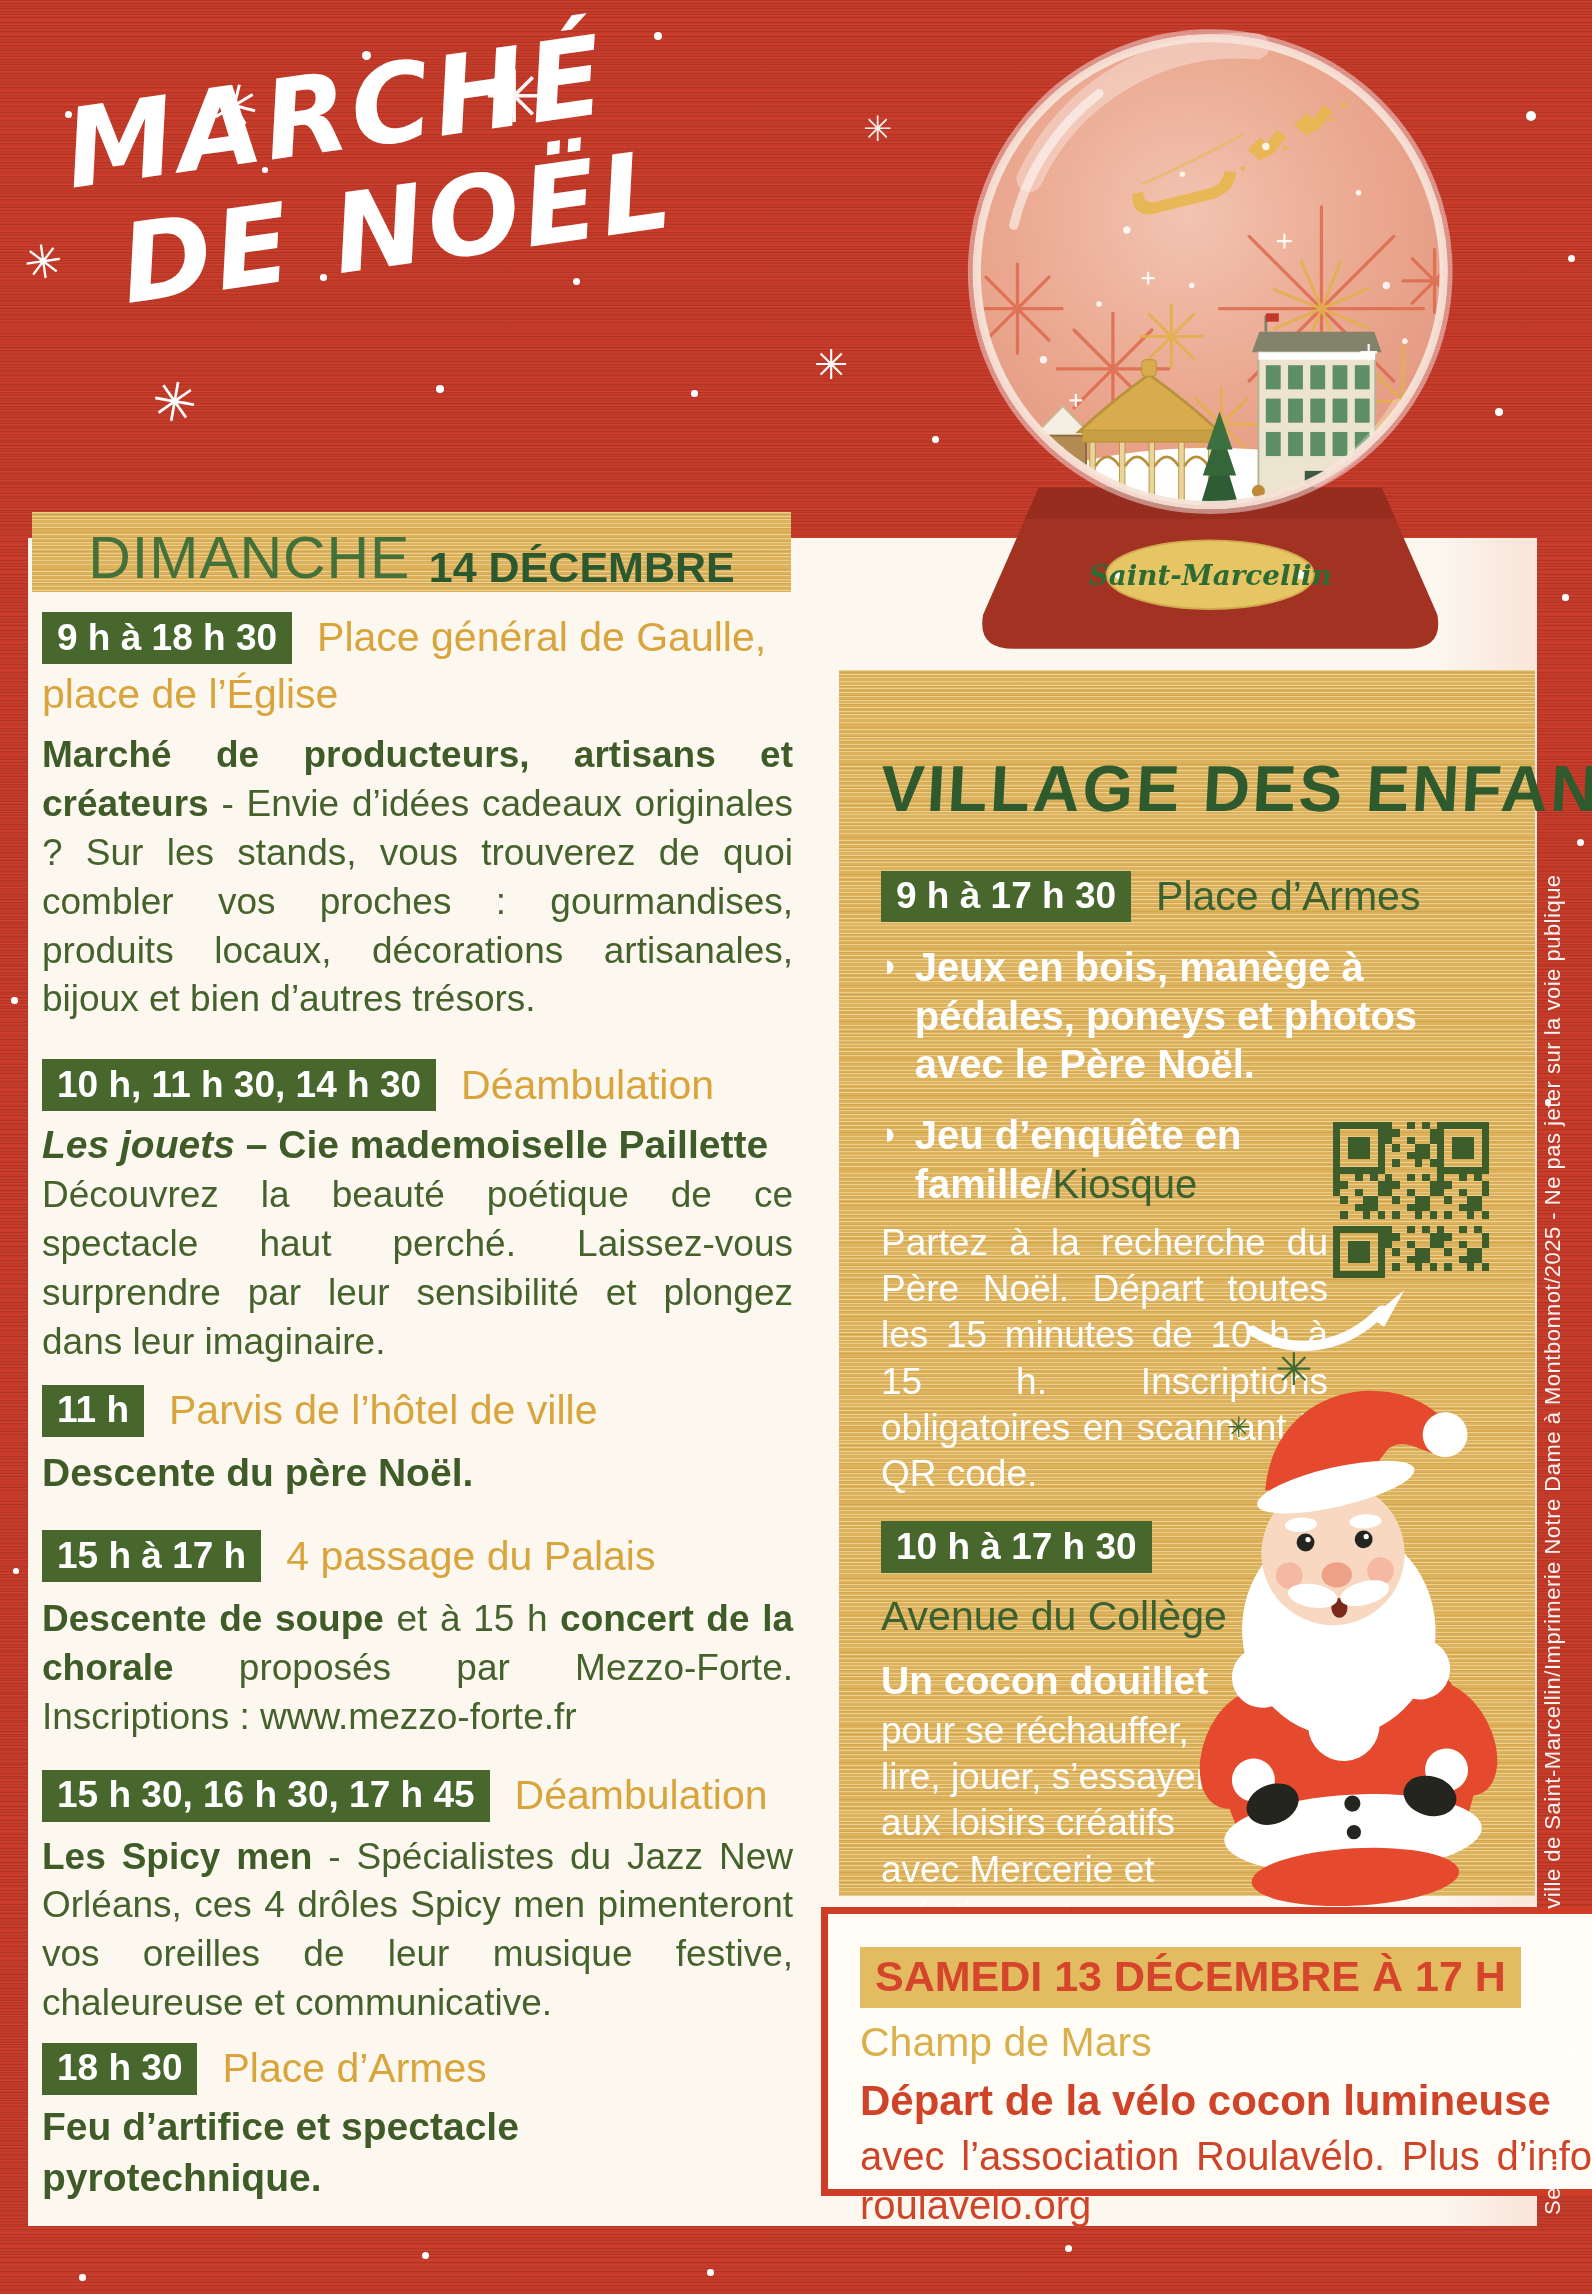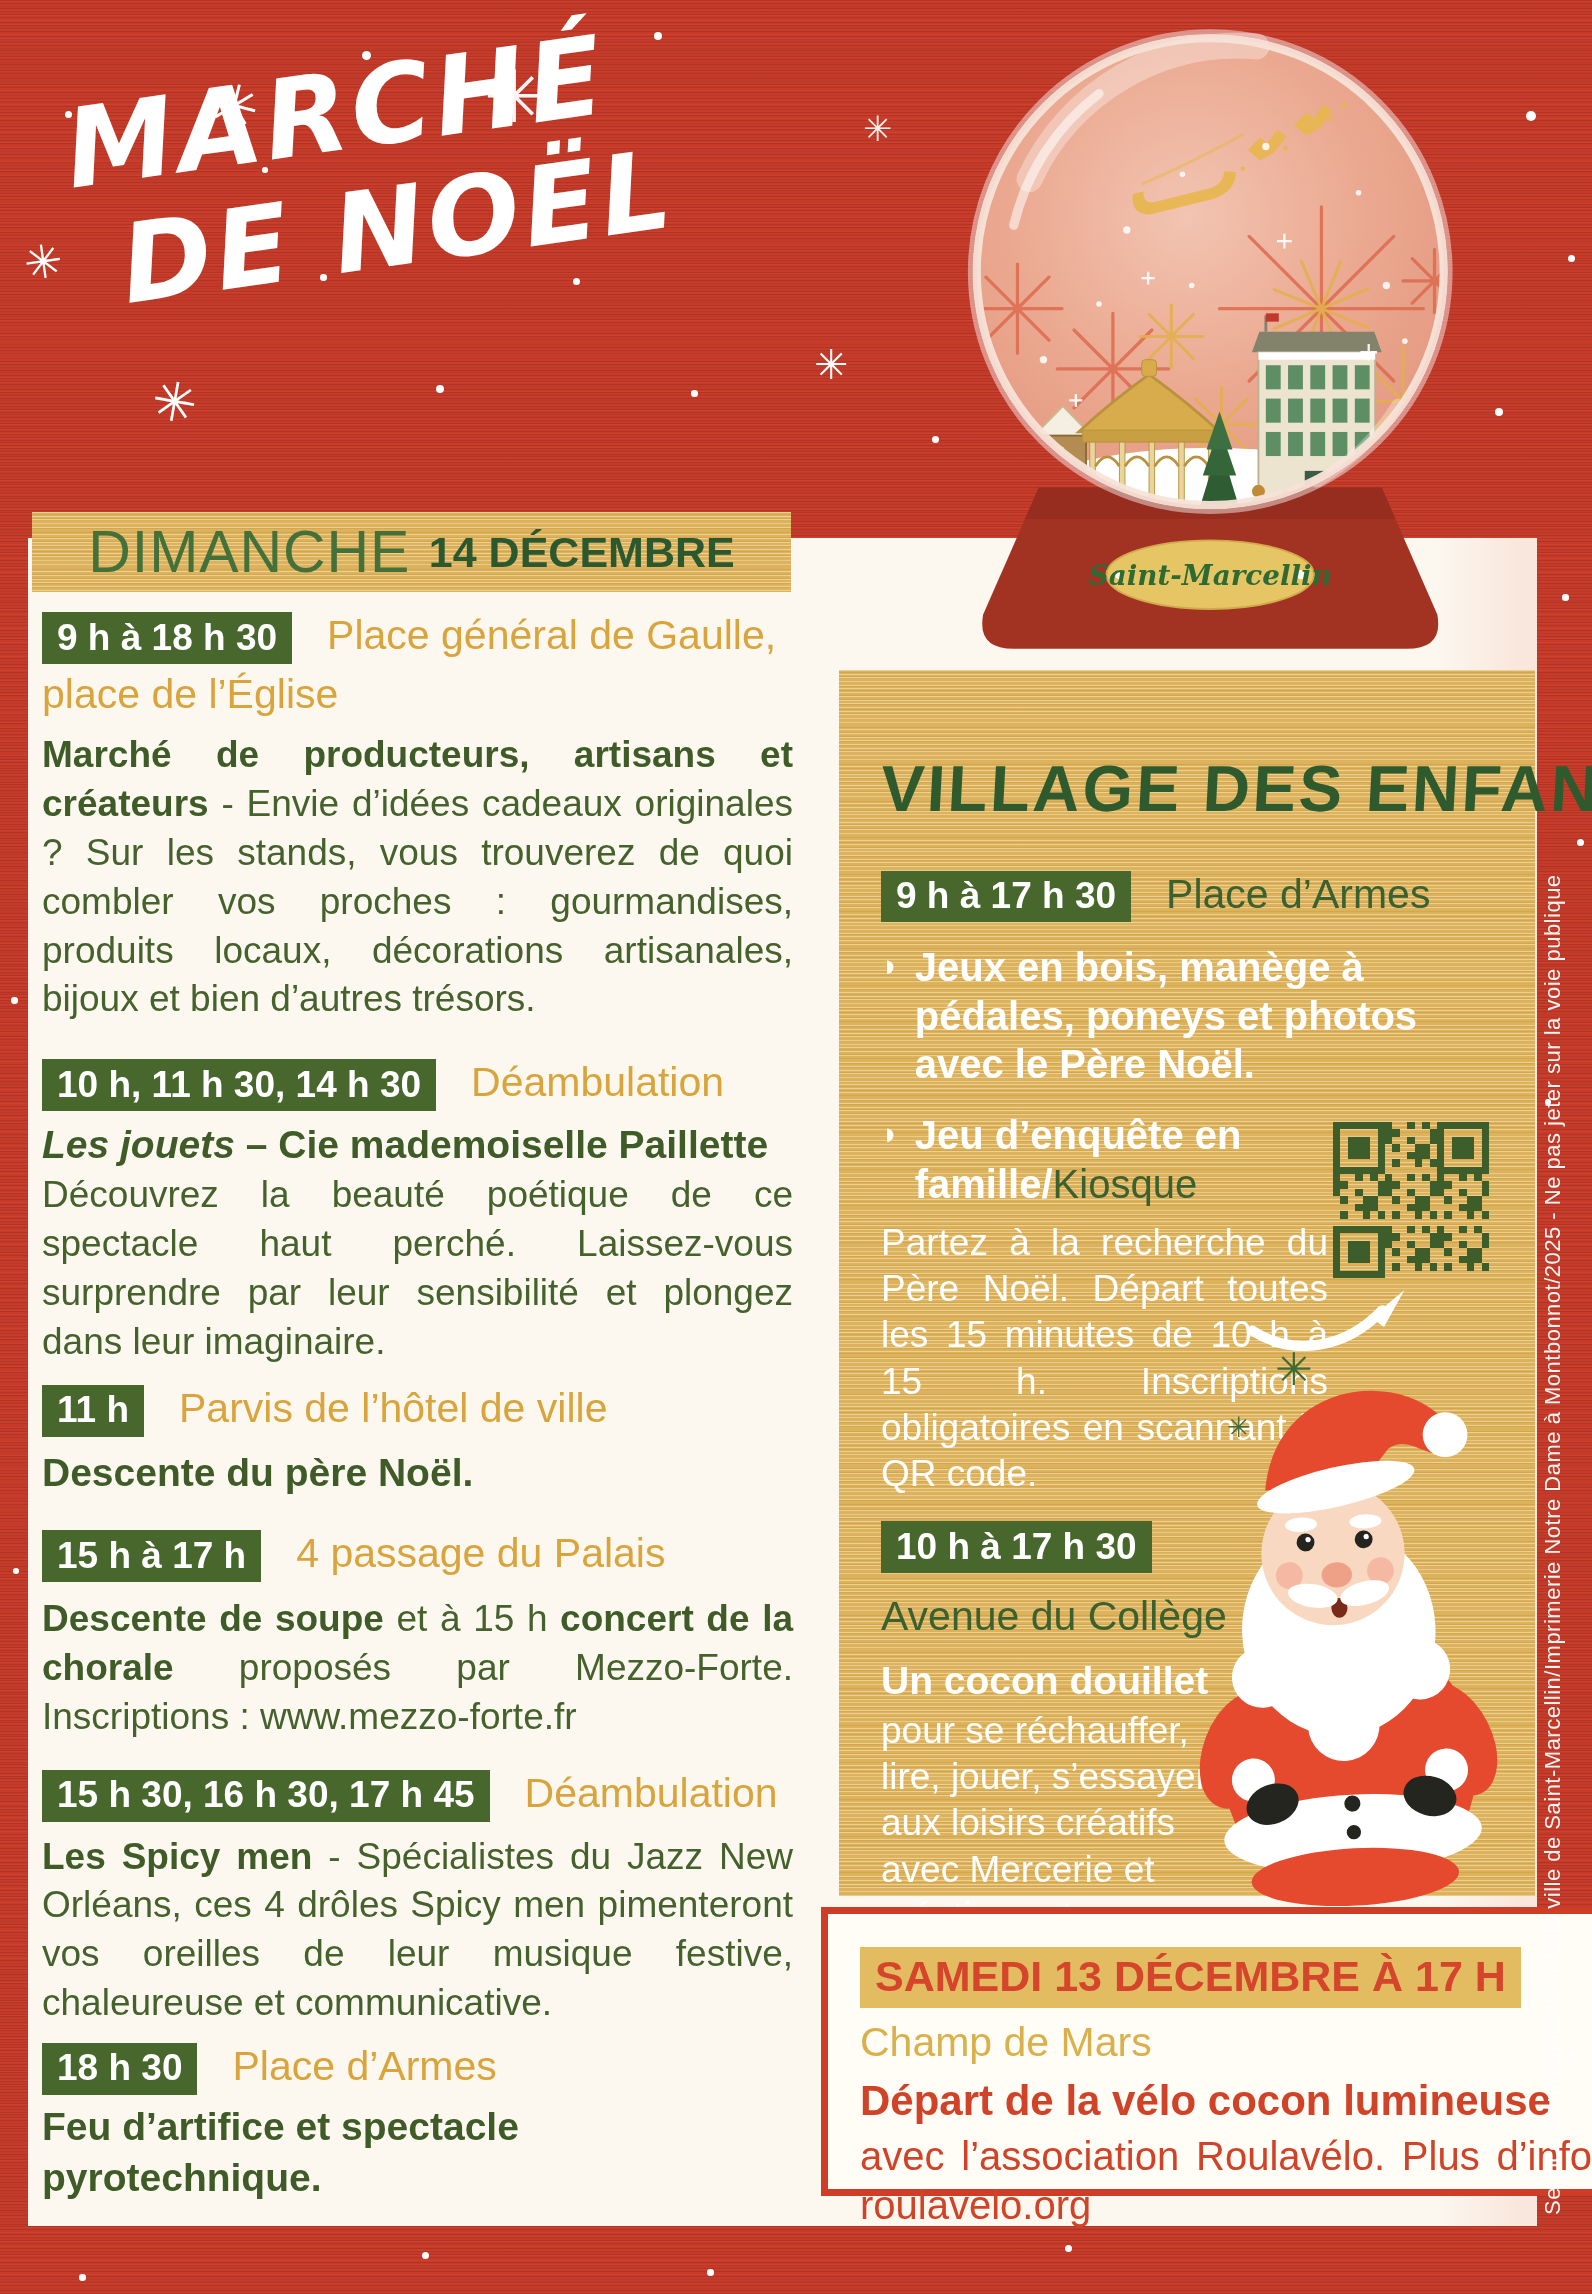--- a/index.html
+++ b/index.html
@@ -26,28 +26,28 @@
   .title{position:absolute;left:72px;top:48px;z-index:3;color:#fff;transform:rotate(-8deg);
     font-family:"DejaVu Sans",sans-serif;font-style:italic;font-weight:700;line-height:1.12;letter-spacing:3.7px}
   .title .l1,.title .l2{display:block;font-size:109px}
   .title .l2{margin-left:39px}
 
   .st{position:absolute;color:#fff;z-index:3;line-height:1}
   .dot{position:absolute;background:#fff;border-radius:50%;z-index:3}
 
   
   .banner{position:absolute;left:32px;top:512px;width:759px;height:80px;z-index:4;
-    display:flex;align-items:center;justify-content:center;gap:18.6px;white-space:nowrap}
+    display:flex;align-items:flex-end;justify-content:center;gap:18.6px;white-space:nowrap}
   .banner .day{font-size:59px;font-weight:400;color:#44703a;letter-spacing:0.9px}
   .banner .date{font-size:43px;font-weight:800;color:#2c5830;letter-spacing:0}
 
   
   .badge{display:inline-block;background:#47672d;color:#fff;font-weight:700;font-size:37px;
     line-height:1;padding:6.5px 15px 8.3px;white-space:nowrap}
-  .row{display:flex;gap:35px}
+  .row{display:flex;align-items:center;gap:25px}
   .place{color:#d9a43c;font-size:41px;line-height:1.15}
   .body{color:#45612c;font-size:37px;line-height:1.32}
   .body b{font-weight:700;color:#3f5c28}
   .j{text-align:justify}
   .lead{color:#3f5c28;font-size:39px;font-weight:700;line-height:1.3}
 
   
   .col-left{position:absolute;left:42px;top:612px;width:751px;z-index:2}
   .ev1{margin-bottom:35px}.ev2{margin-bottom:18.6px}.ev3{margin-bottom:32px}
   .ev4{margin-bottom:28px}.ev5{margin-bottom:15px}

